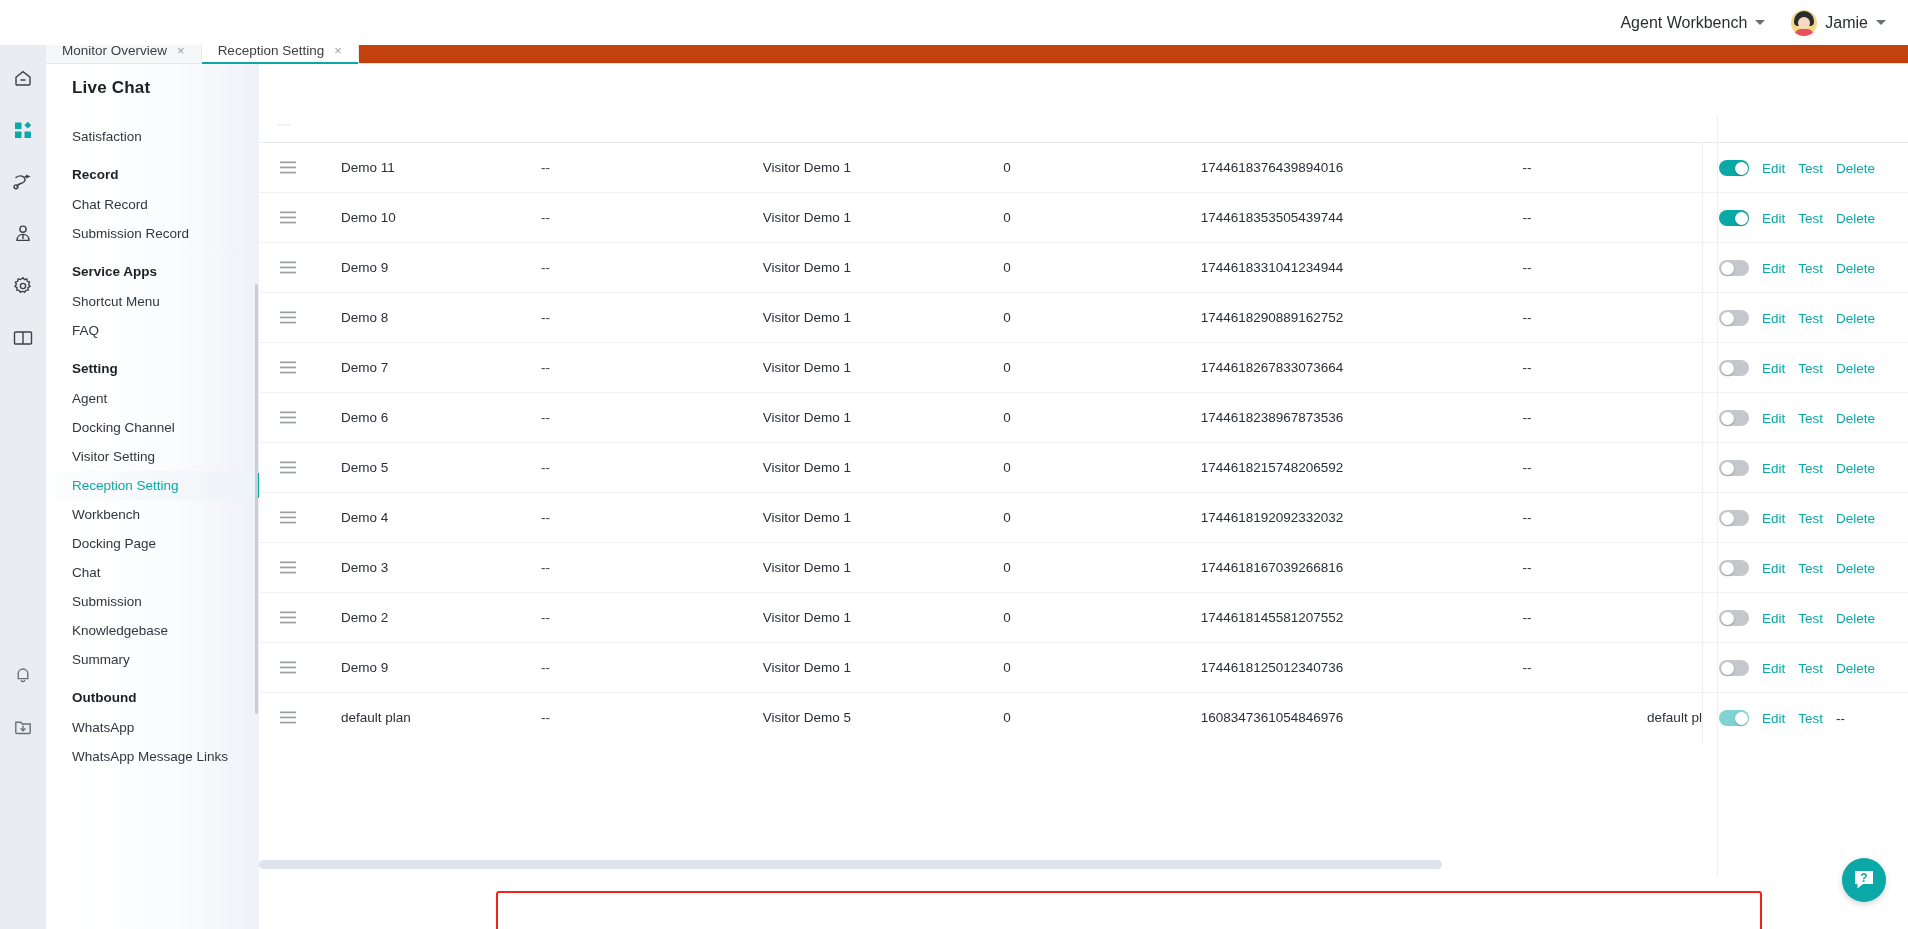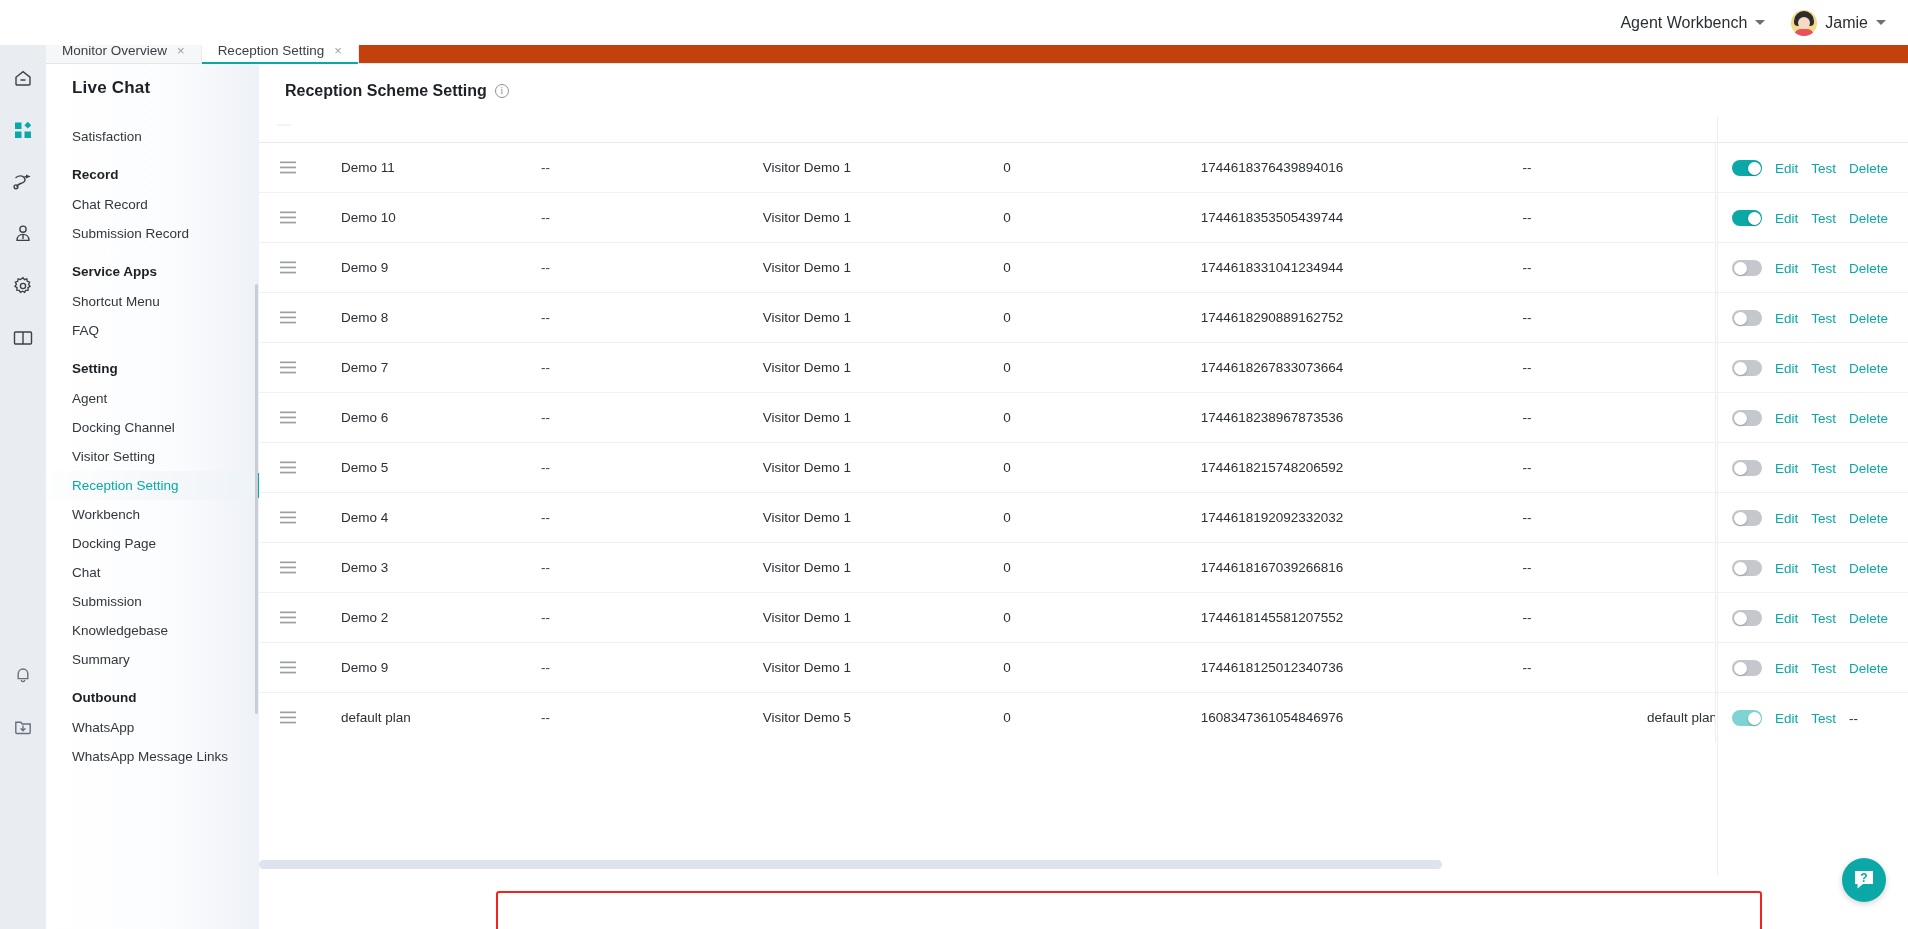--- a/index.html
+++ b/index.html
@@ -106,21 +106,21 @@
   .c-drag svg { display:block; }
   .c-name { width:200px; padding-left:24px; }
   .c-dash1 { width:190px; padding-left:24px; color:#3a3f45; }
   .c-visitor { width:200px; text-align:center; }
   .c-num { width:200px; text-align:center; }
   .c-id { width:330px; text-align:center; }
   .c-dash2 { width:180px; text-align:center; }
   .c-extra { width:130px; text-align:center; }
 
   .actions {
-    position:absolute; right:3px; top:0; height:50px; width:190px;
+    position:absolute; right:16px; top:0; height:50px; width:190px;
     display:flex; align-items:center; gap:13px; padding-left:16px;
     background:#fff; border-left:1px solid #eceef0;margin-left:37px;
   }
   .toggle { width:30px; height:16px; border-radius:9px; background:#c4c8cd; position:relative; flex:none; cursor:pointer; }
   .toggle .knob { position:absolute; top:1.5px; left:1.5px; width:13px; height:13px; border-radius:50%; background:#fff; box-shadow:0 1px 2px rgba(0,0,0,.25); transition:none; }
   .toggle.on { background:#0aa8a7; }
   .toggle.on .knob { left:15.5px; }
   .toggle.on.light { background:#7fd3d2; }
   .link { color:#0aa8a7; cursor:pointer; font-size:13.5px; }
   .link.muted { color:#2b3036; cursor:default; }
@@ -271,24 +271,20 @@
           <div class="sb-item">Summary</div>
           <div class="sb-group">Outbound</div>
           <div class="sb-item">WhatsApp</div>
           <div class="sb-item">WhatsApp Message Links</div>
         </div>
     </div>
     <div class="sb-scroll"></div>
   </div>
 
   <div class="content">
-    <div class="page-head">
-      <span class="page-title">Reception Scheme Setting</span>
-      <span class="info-ico">i</span>
-    </div>
 
     <div class="table-wrap">
       <div class="ghost-row">
           <span class="gl"></span>
         </div>
       <div id="rows">
           <div class="row">
             <div class="c-drag">
               <svg width="16" height="13" viewBox="0 0 16 13">
                 <rect x="0" y="0.5" width="16" height="1.7" fill="#9aa0a6"></rect>

